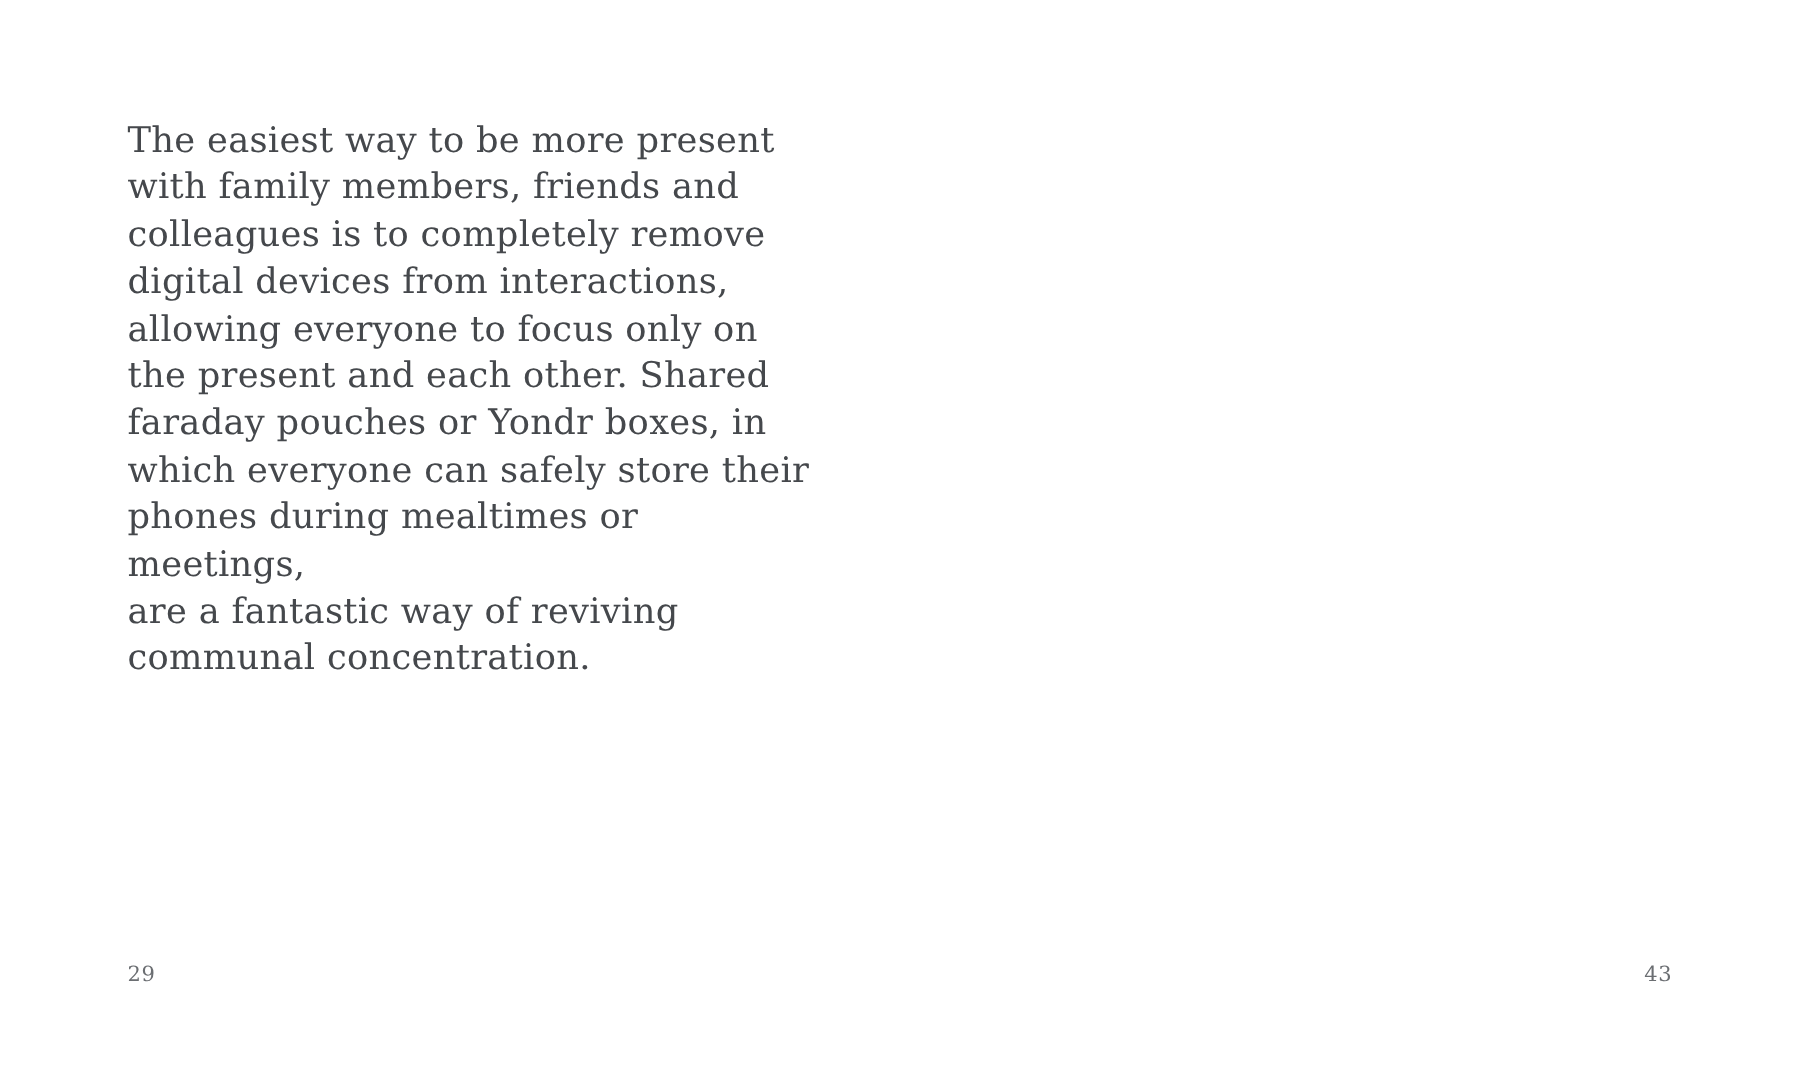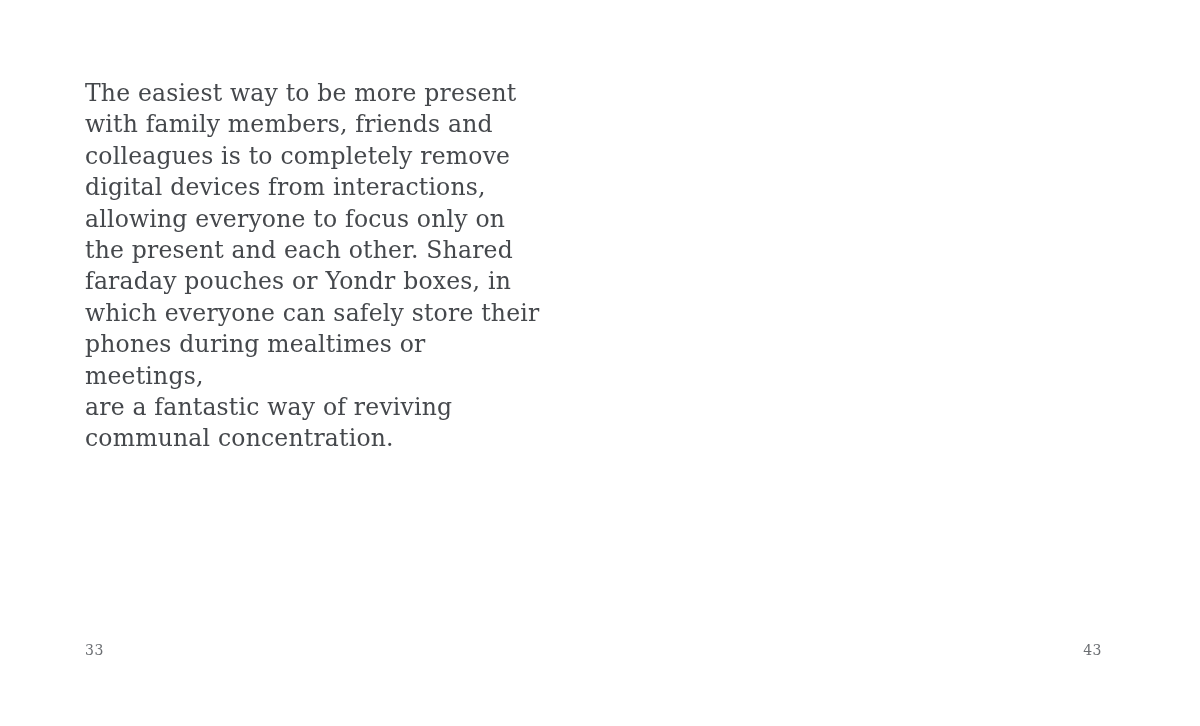--- a/index.html
+++ b/index.html
@@ -39,40 +39,40 @@
   }
   .page-number {
     position: absolute;
     top: 641px;
     font-size: 14px;
     line-height: 18px;
     color: #6b6e72;
     letter-spacing: 0.5px;
   }
   .page-number-left  { left: 85px;  text-align: left; }
-  .page-number-right { right: 98px; text-align: right; }
+  .page-number-right { right: 85px; text-align: right; }
 </style>
 </head>
 <body>
 
 <div class="spread">
 
   <div class="page page-left">
     <div class="body-text left-body">The easiest way to be more present
 with family members, friends and
 colleagues is to completely remove
 digital devices from interactions,
 allowing everyone to focus only on
 the present and each other. Shared
 faraday pouches or Yondr boxes, in
 which everyone can safely store their
 phones during mealtimes or meetings,
 are a fantastic way of reviving
 communal concentration.</div>
-    <div class="page-number page-number-left">33</div>
+    <div class="page-number page-number-left">29</div>
   </div>
 
   <div class="page page-right">
 
     <div class="page-number page-number-right">43</div>
   </div>
 
 </div>
 
 </body></html>

